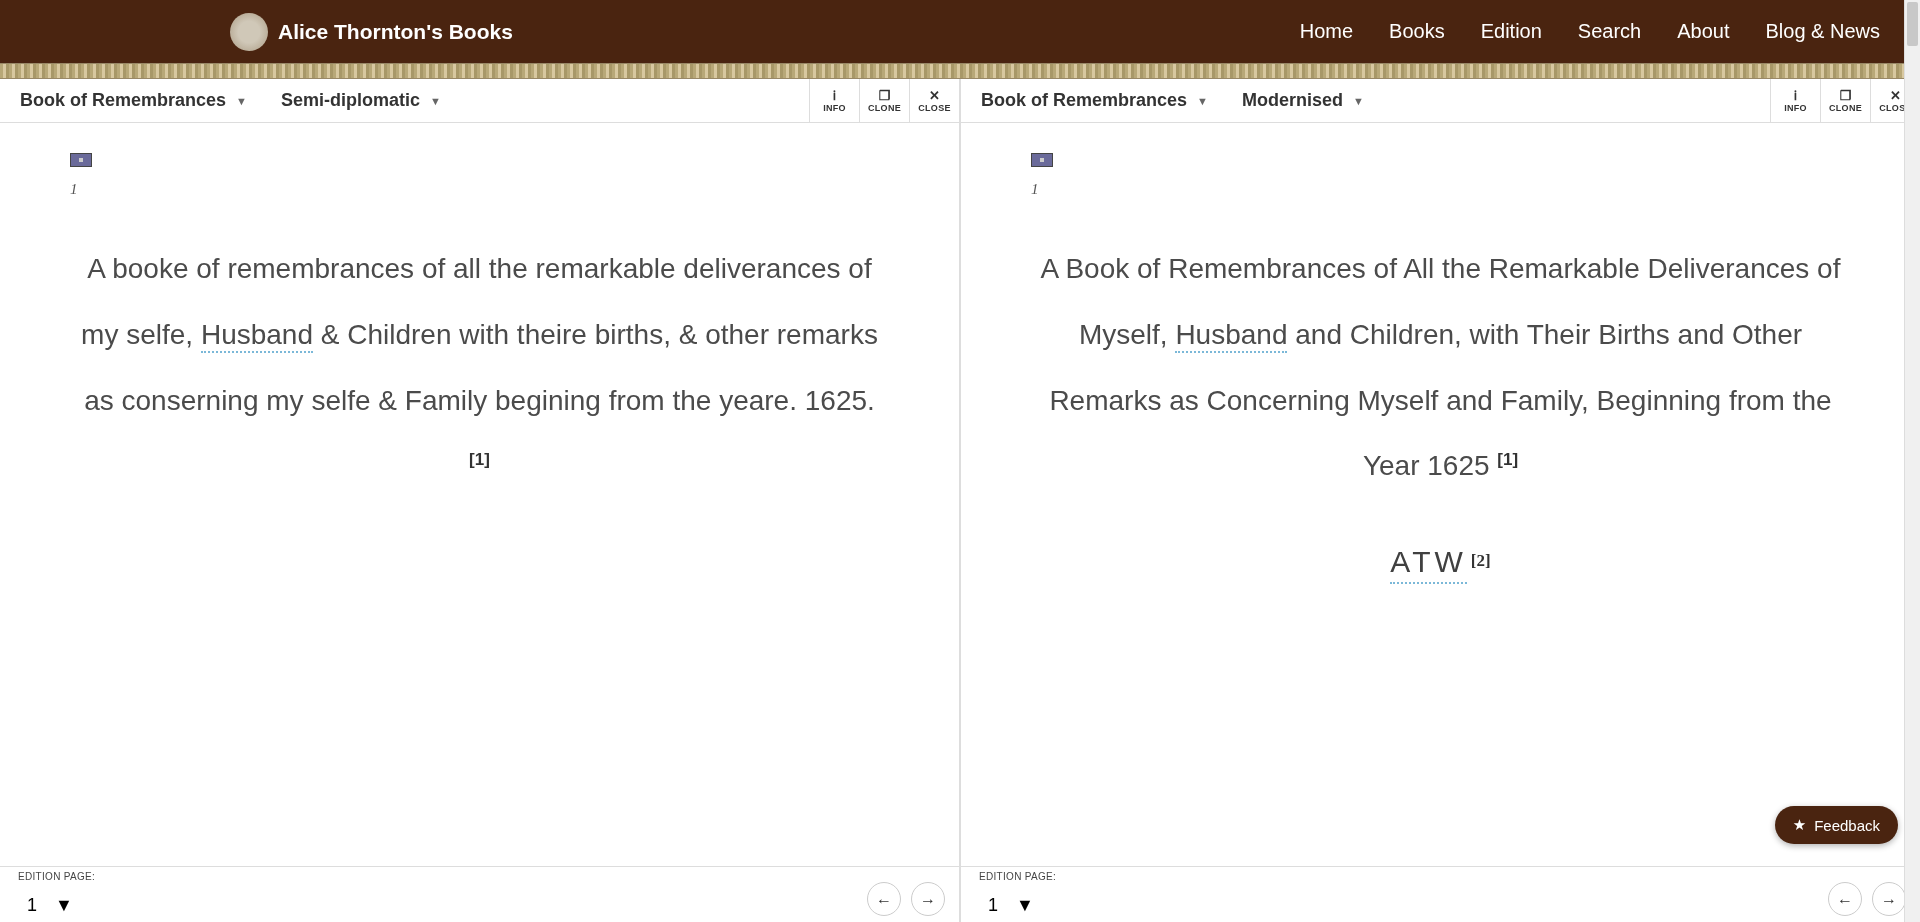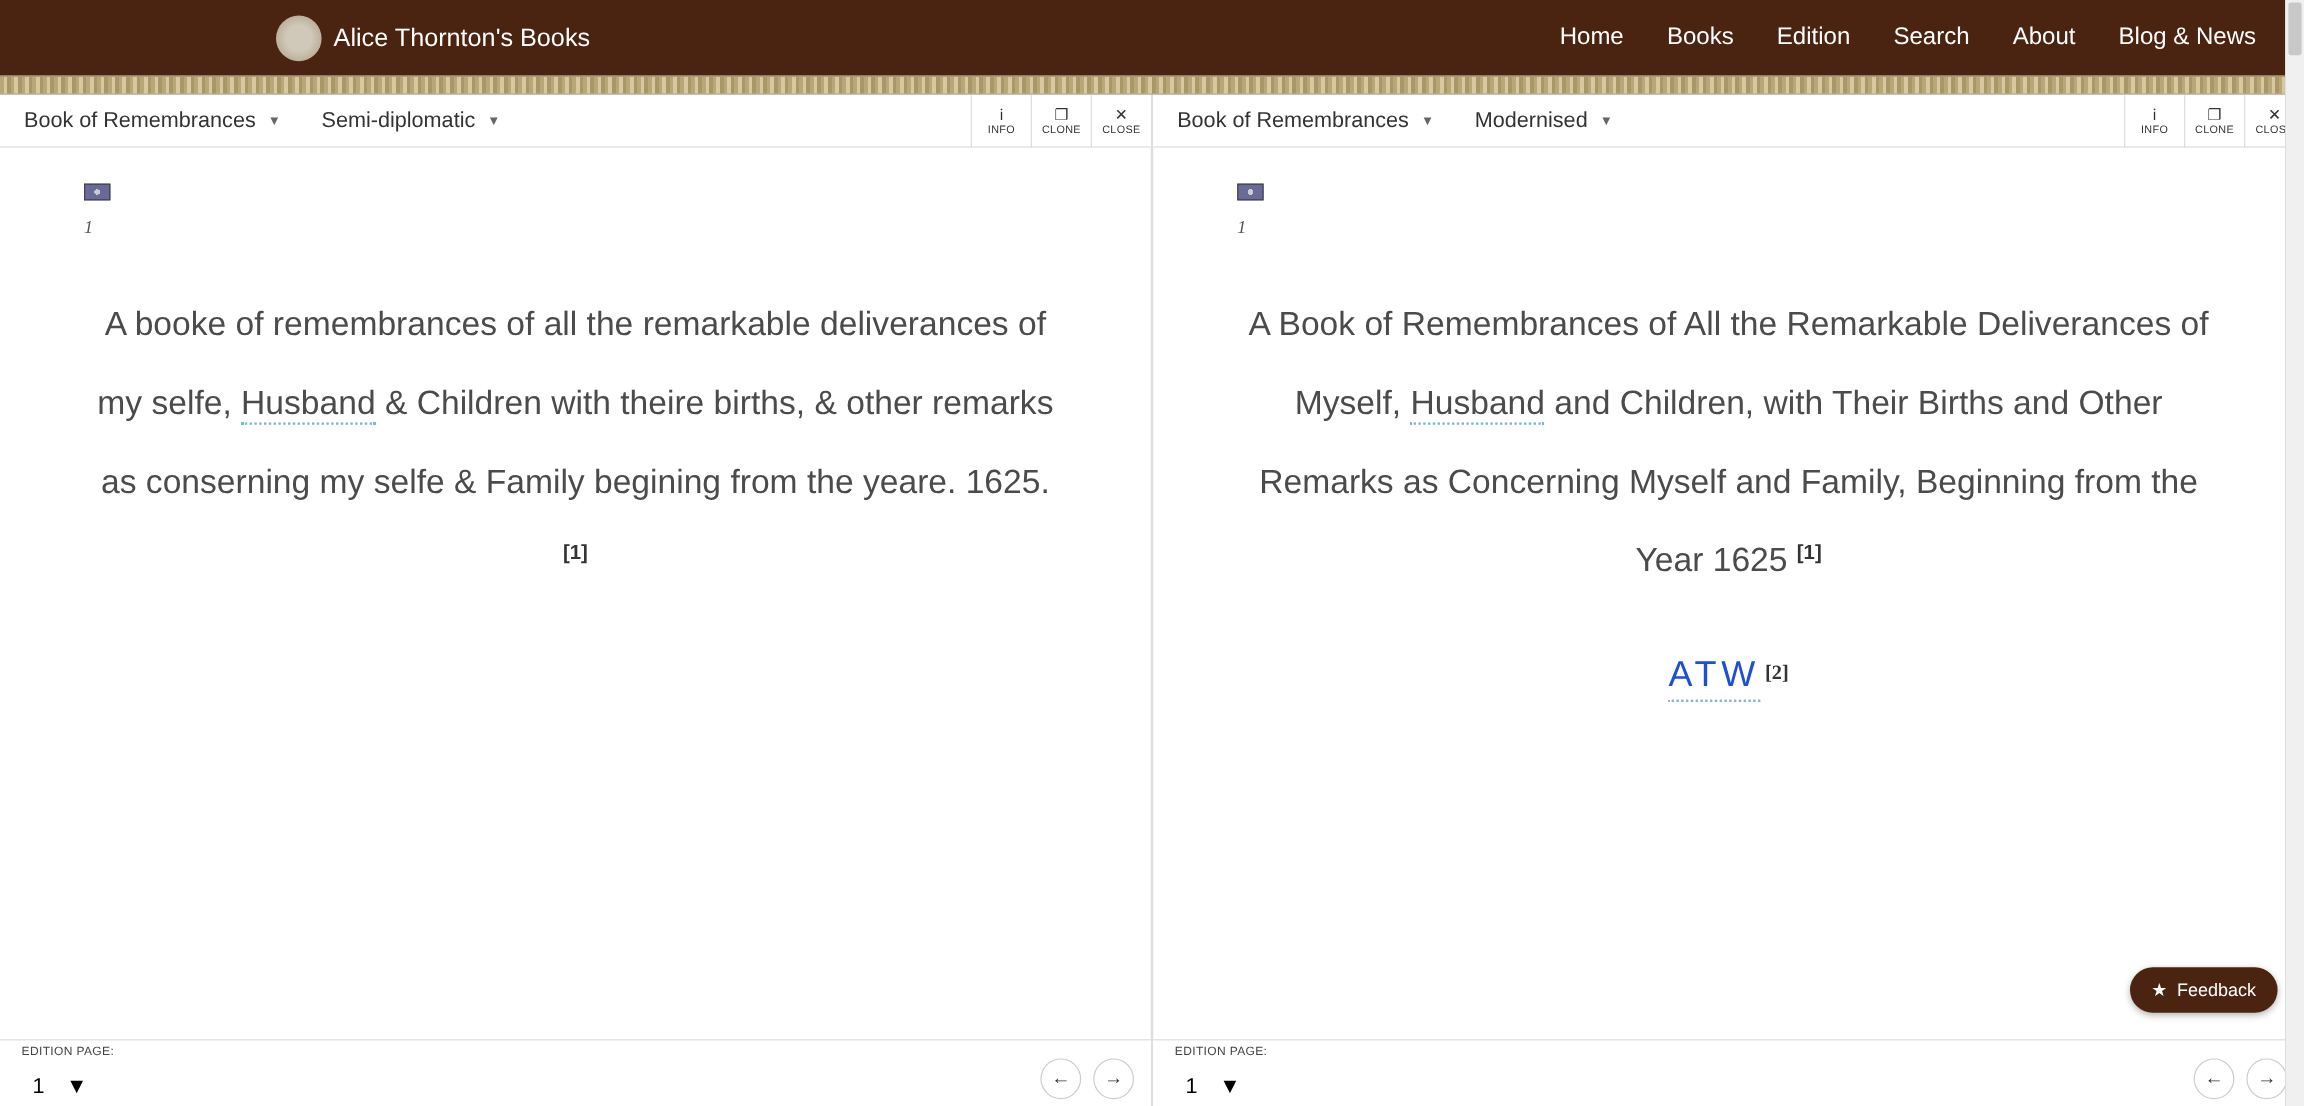--- a/index.html
+++ b/index.html
@@ -13,21 +13,21 @@
   padding: 0 40px 0 230px;
   color: #fff;
 }
 .brand { display: flex; align-items: center; gap: 10px; }
 .brand-logo {
   width: 38px; height: 38px; border-radius: 50%;
   background: radial-gradient(circle, #d0c8b8 40%, #a89880 100%);
   display:flex;align-items:center;justify-content:center;
   font-size:10px;color:#654;
 }
-.brand-title { font-size: 21px; font-weight: 400; font-family: -apple-system, sans-serif; }
+.brand-title { font-size: 21px; font-weight: 700; font-family: -apple-system, sans-serif; }
 .nav { margin-left: auto; display: flex; gap: 36px; font-family: -apple-system, sans-serif; font-size: 20px; }
 .nav a { color: #fff; text-decoration: none; cursor: pointer; }
 
 .ornament-strip {
   height: 16px;
   background: repeating-linear-gradient(90deg, #b8a878 0 3px, #d8c8a0 3px 6px, #a89868 6px 9px);
   border-top: 1px solid #998866;
   border-bottom: 1px solid #998866;
 }
 
@@ -46,20 +46,21 @@
 .pane:last-child { border-right: none; }
 
 .pane-toolbar {
   height: 44px;
   border-bottom: 1px solid #ddd;
   display: flex;
   align-items: center;
   padding-left: 14px;
   font-family: -apple-system, 'Segoe UI', sans-serif;
   background:#fff;
+  font-weight:bold;
 }
 .dd {
   display: flex; align-items: center; gap: 10px;
   font-size: 18px; color: #333; cursor: pointer;
   padding: 4px 6px; margin-right: 22px;
 }
 .dd .caret { font-size: 11px; color: #666; }
 .tb-actions { margin-left: auto; display: flex; }
 .tb-btn {
   width: 50px; height: 44px; border-left: 1px solid #ddd;
@@ -95,21 +96,21 @@
   color: #4b4b4b;
   margin-top: 38px;
   font-weight: 500;
   font-family: Liberation Sans, sans-serif;
 }
 .underlined-term { border-bottom: 2px dotted #7bb8d8; padding-bottom:1px; }
 .note-ref { font-size: 17px; vertical-align: super; color:#333; cursor:pointer; font-weight:600; }
 
 .signature-block { text-align:center; margin-top: 46px; }
 .signature {
-  font-size: 30px; letter-spacing: 4px; color:#1d4ed8;
+  font-size: 30px; letter-spacing: 4px; color:#404040;
   border-bottom: 2px dotted #7bb8d8; padding-bottom: 4px;
   font-family: 'Segoe UI', sans-serif;
 }
 
 .pane-footer {
   height: 56px; border-top: 1px solid #ddd;
   display:flex; align-items:flex-end; padding: 0 14px 6px 23px;
   font-family: -apple-system, sans-serif; background:#fff;
   position: relative;
 }

